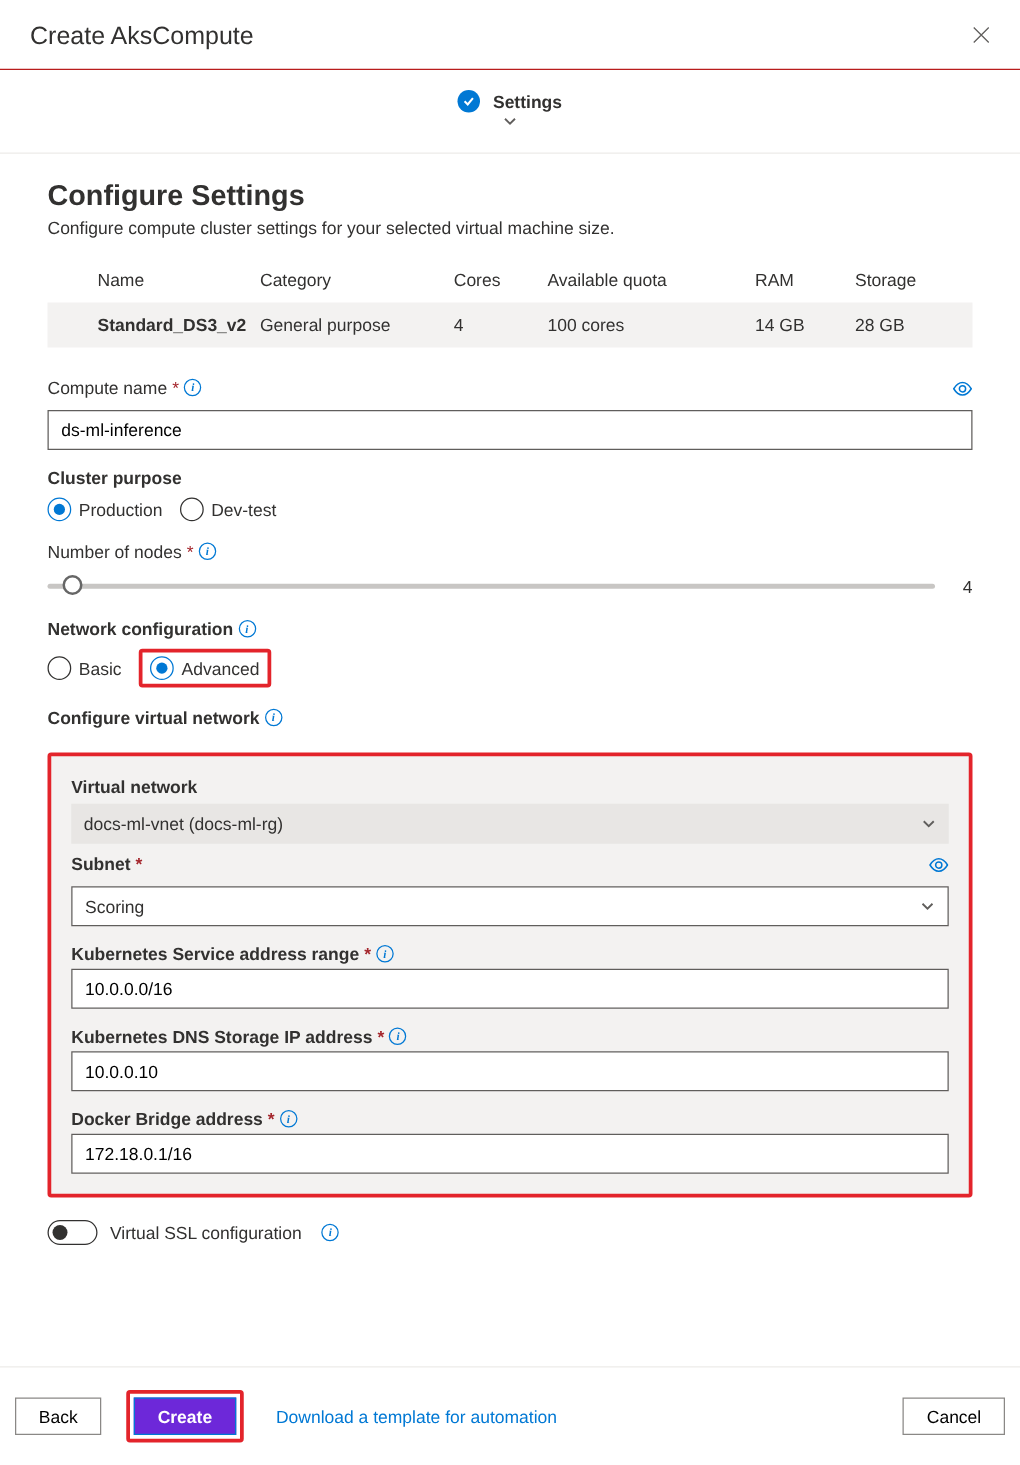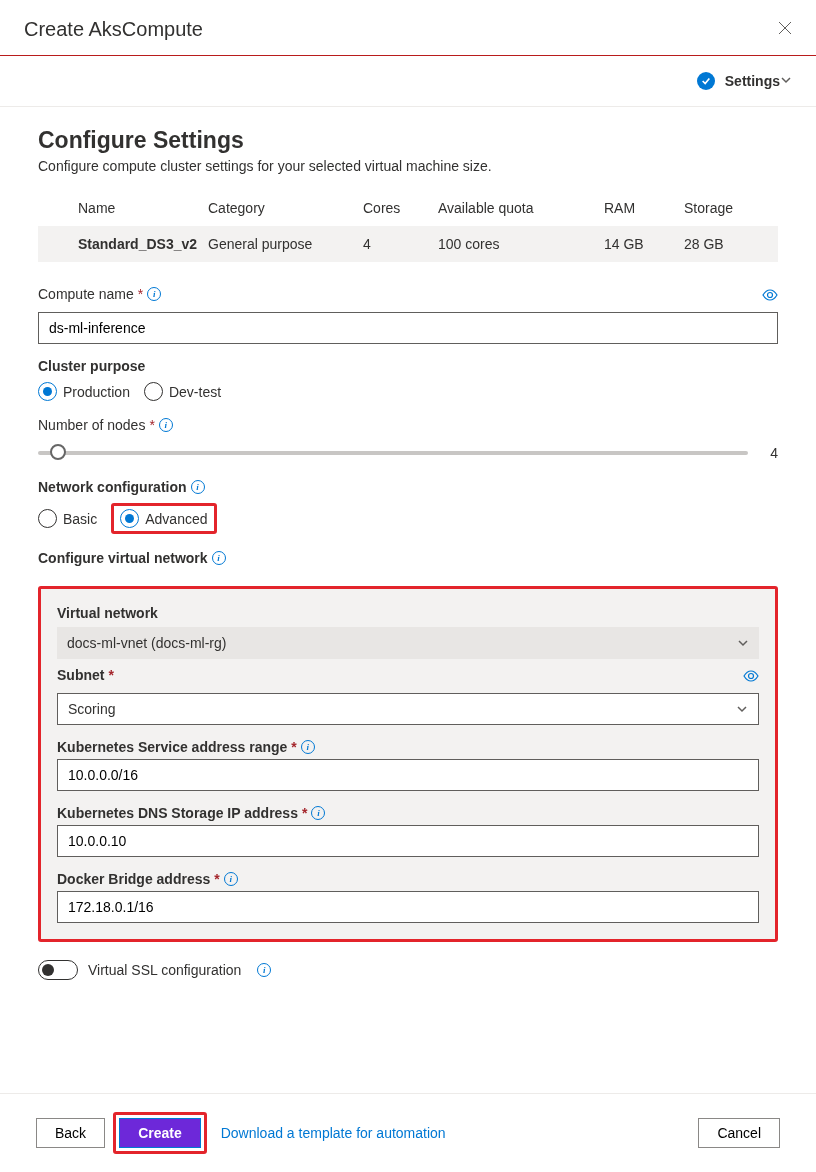--- a/index.html
+++ b/index.html
@@ -16,25 +16,26 @@
       display: flex;
       justify-content: space-between;
       align-items: center;
       padding: 18px 24px 14px 24px;
       border-bottom: 1px solid #b91c1c;
     }
     .dialog-title { font-size: 20px; font-weight: 400; }
     .close-btn { font-size: 18px; color: #605e5c; cursor: pointer; background: none; border: none; }
     .step-header {
       display: flex;
-      justify-content: flex-end;
+      justify-content: flex-start;
       align-items: center;
       padding: 16px 24px;
       border-bottom: 1px solid #edebe9;
       cursor: pointer;
+      flex-direction: column;
     }
     .step-left { display: flex; align-items: center; gap: 10px; }
     .check-circle {
       width: 18px; height: 18px; border-radius: 50%;
       background: #0078d4; display: flex; align-items: center; justify-content: center;
     }
     .check-circle svg { width: 10px; height: 10px; }
     .step-label { font-weight: 600; font-size: 14px; }
     .chevron { color: #605e5c; }
     .content { padding: 20px 38px 12px 38px; }
@@ -117,22 +118,22 @@
     .toggle {
       width: 40px; height: 20px; border: 1px solid #323130; border-radius: 10px;
       position: relative; cursor: pointer; background: #fff;
     }
     .toggle-thumb {
       width: 12px; height: 12px; background: #323130; border-radius: 50%;
       position: absolute; left: 3px; top: 3px;
     }
     .footer {
       position: absolute; bottom: 0; left: 0; right: 0;
-      padding: 18px 36px; border-top: 1px solid #edebe9;
-      display: flex; align-items: center; gap: 8px;
+      padding: 18px 12px; border-top: 1px solid #edebe9;
+      display: flex; align-items: center; gap: 20px;
     }
     .btn {
       padding: 6px 18px; font-size: 14px; border: 1px solid #8a8886;
       background: #fff; cursor: pointer; font-family: inherit;
     }
     .btn-primary { background: #6d28d9; color: #fff; border-color: #0078d4; font-weight: 600; }
     .create-wrap { border: 3px solid #e3242b; border-radius: 3px; padding: 3px; }
     .link { color: #0078d4; cursor: pointer; margin-left: 6px; }
     .footer-right { margin-left: auto; }
     .chev-svg { width: 12px; height: 12px; }

